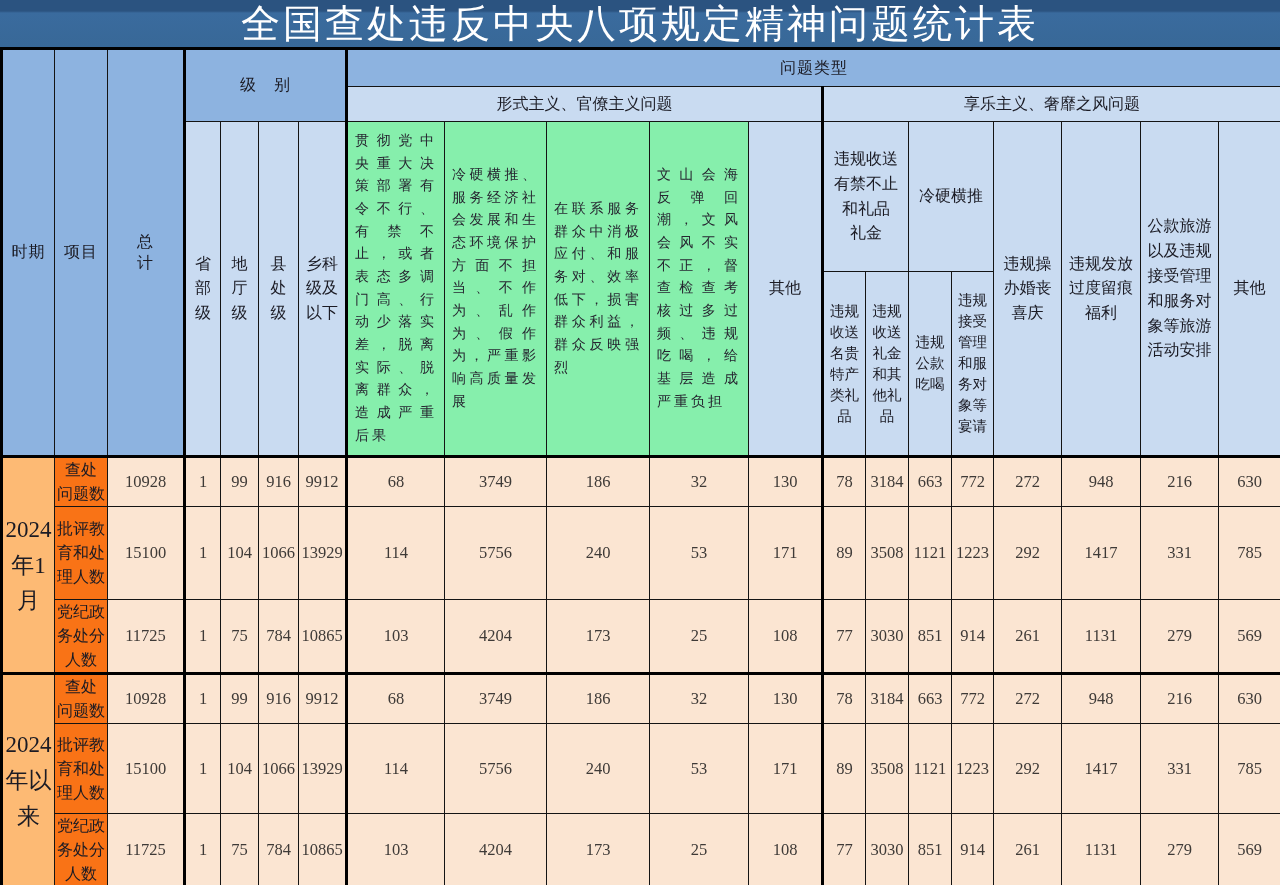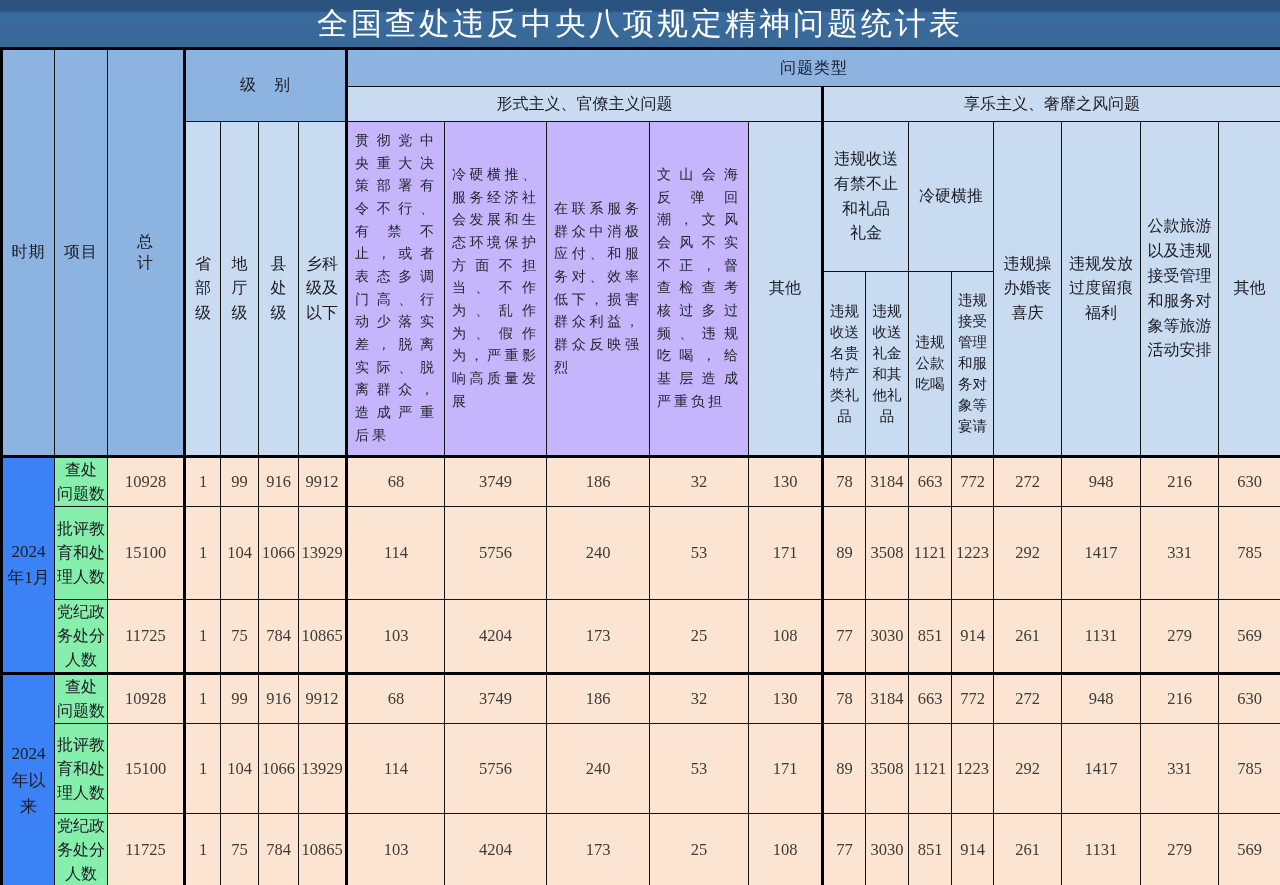--- a/index.html
+++ b/index.html
@@ -5,42 +5,42 @@
   * { box-sizing: border-box; }
   html,body { margin:0; padding:0; background:#ffffff; }
   .wrap {
     width:1280px; height:885px; overflow:hidden;
     font-family:"Liberation Serif","DejaVu Serif",serif;
     color:#1b1b24;
   }
   .title-bar {
     height:47px;
     background:linear-gradient(180deg,#2b5380 0px,#2b5380 11px,#3a6b9e 13px,#386897 100%);
-    color:#ffffff; font-size:31px; letter-spacing:3px;
+    color:#ffffff; font-size:39px; letter-spacing:3px;
     display:flex; align-items:center; justify-content:center;
   }
   table.stats {
     width:1280px; table-layout:fixed; border-collapse:collapse;
     border:3px solid #000;
   }
   th,td {
     border:1px solid #141414; padding:0 1px;
     font-weight:normal; text-align:center; vertical-align:middle;
   }
   .ml { white-space:pre-line; }
   .hd-med   { background:#8db3e0; font-size:16px; letter-spacing:1px; }
   .hd-light { background:#c9dbf1; font-size:16px; line-height:1.55; }
   .desc {
-    background:#c4b5fd; font-size:14px; color:#262630;
+    background:#86efac; font-size:14px; color:#262630;
     text-align:justify; text-align-last:left;
     padding:8px 7px; line-height:1.62; letter-spacing:3px;
   }
   .sub   { font-size:14.5px; line-height:1.45; }
-  .lbl    { background:#86efac; font-size:16px; line-height:1.5; }
-  .period { background:#3b82f6; font-size:17px; line-height:1.55; }
+  .lbl    { background:#f97316; font-size:16px; line-height:1.5; }
+  .period { background:#fdba74; font-size:23px; line-height:1.55; }
   .num    { background:#fbe5d2; font-size:16.5px; color:#3e3a37; }
   .thickR { border-right:3px solid #000;margin-left:48px; }
   tr.sep-top > td, tr.sep-top > th { border-top:3px solid #000; }
   .hr1{height:38px} .hr2{height:35px} .hr3{height:123px} .hr4{height:152px}
   .r1{height:48px} .r2{height:93px} .r3{height:65px}
   .r4{height:42px} .r5{height:90px} .r6{height:67px}
 </style>
 </head>
 <body>
 

